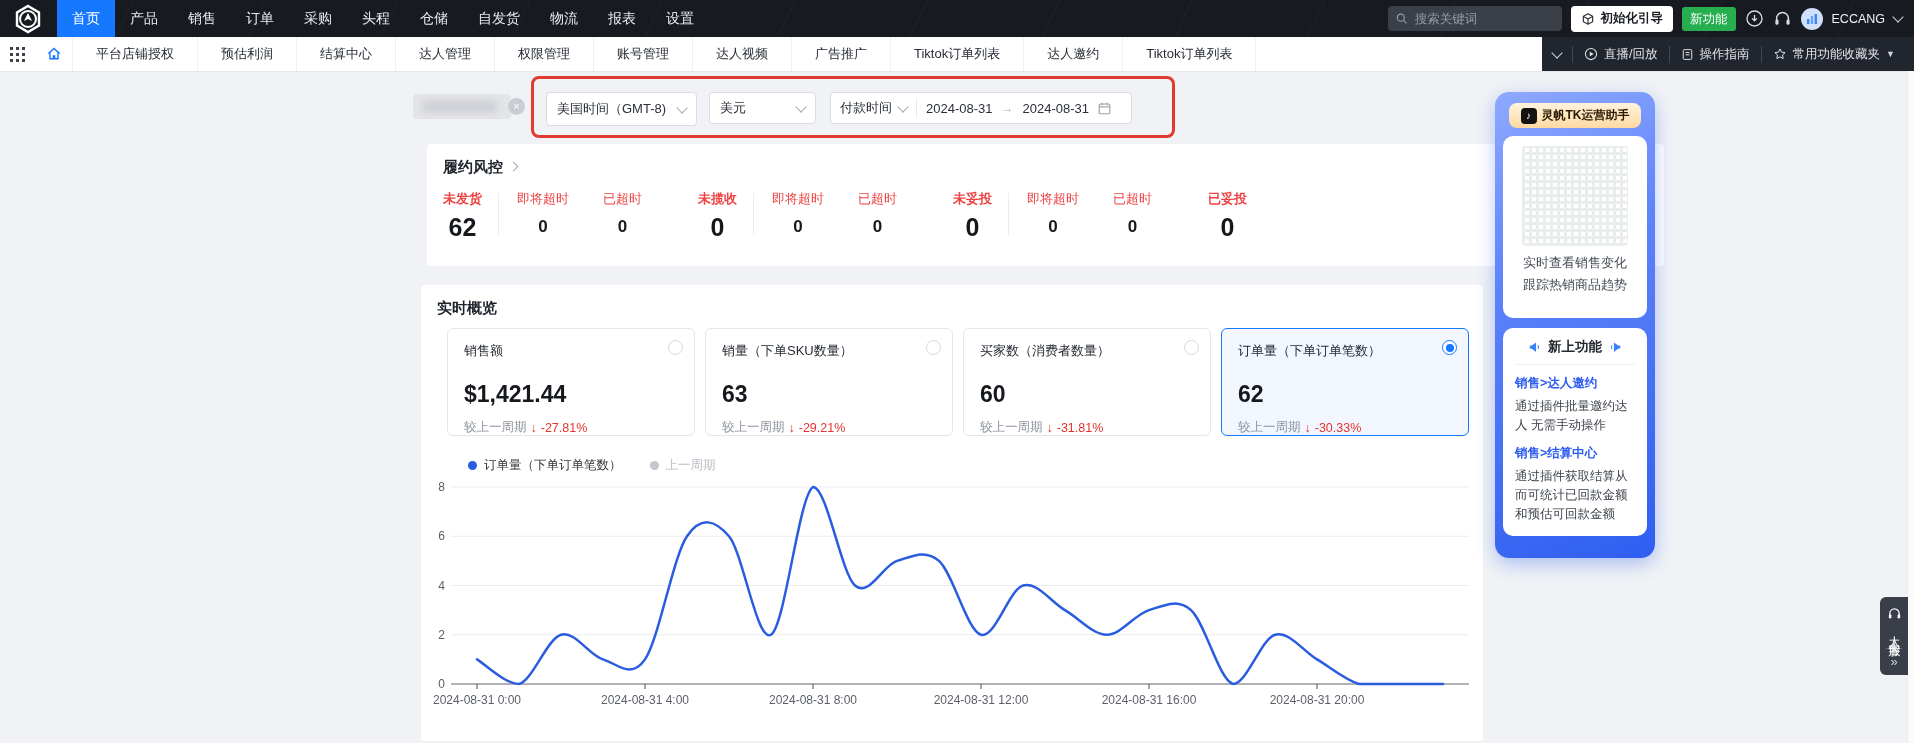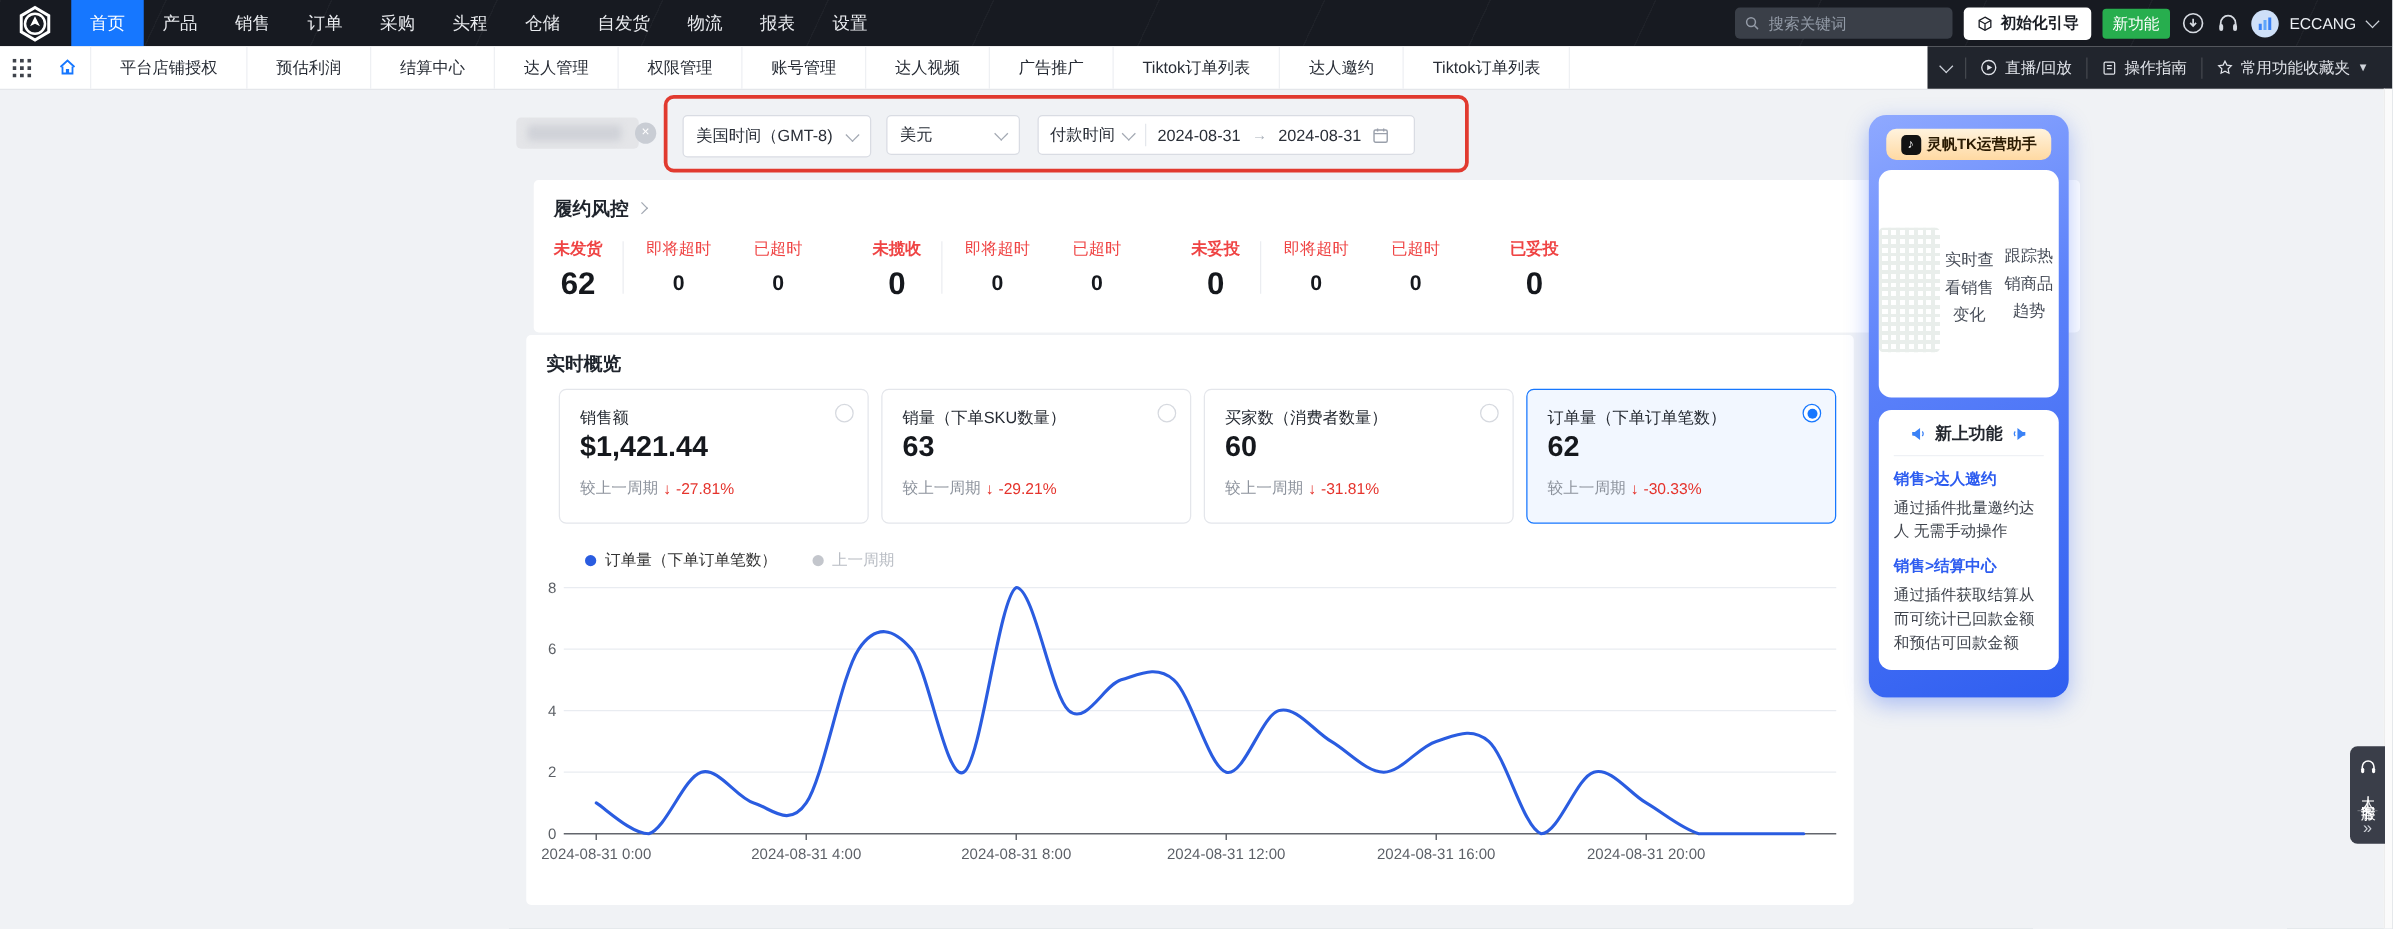--- a/index.html
+++ b/index.html
@@ -56,46 +56,46 @@
   .fgroups{display:flex;align-items:flex-start;padding:13px 20px 0 16px;}
   .fgroup{display:flex;align-items:flex-start;margin-right:56px;}
   .fstat{display:flex;flex-direction:column;align-items:center;gap:7px;}
   .flabel{font-size:13px;color:#ef4444;white-space:nowrap;}
   .fstat.main .flabel{font-weight:700;}
   .fvalue{font-weight:700;color:#15181d;line-height:24px;}
   .fstat.main .fvalue{font-size:25px;}
   .fstat.sub .fvalue{font-size:17px;}
   .fstat.sub + .fstat.sub{margin-left:34px;}
   .fdivider{width:1px;height:42px;background:#ebedf1;margin:3px 18px 0 16px;}
-  #card-overview{left:421px;top:268px;width:1062px;height:456px;}
+  #card-overview{left:421px;top:285px;width:1062px;height:456px;}
   .mcards{display:flex;gap:10px;padding:10px 0 0 26px;}
   .mcard{width:248px;height:108px;border:1px solid #e4e6eb;border-radius:6px;box-sizing:border-box;padding:13px 16px;position:relative;cursor:pointer;background:#fff;}
   .mcard.selected{border:1.5px solid #1677ff;background:#f2f7ff;}
   .mlabel{font-size:13px;color:#262b33;white-space:nowrap;}
-  .mvalue{font-size:23px;font-weight:700;color:#15181d;margin-top:1px;}
+  .mvalue{font-size:23px;font-weight:700;color:#15181d;margin-top:21px;}
   .mfoot{margin-top:11px;font-size:12.5px;color:#8d939d;display:flex;align-items:center;gap:4px;white-space:nowrap;}
   .mchange{color:#e5332c;}
   .radio{position:absolute;top:11px;right:11px;width:15px;height:15px;border:1px solid #d6d9df;border-radius:50%;background:#fff;box-sizing:border-box;}
   .radio.on{border-color:#1677ff;}
   .radio.on::after{content:'';position:absolute;left:2.5px;top:2.5px;right:2.5px;bottom:2.5px;background:#1677ff;border-radius:50%;}
   .legend{display:flex;align-items:center;gap:28px;margin:21px 0 0 47px;font-size:12.5px;}
   .lg{display:flex;align-items:center;gap:7px;color:#333;cursor:pointer;}
   .lg .dot{width:9px;height:9px;border-radius:50%;}
   .lg.muted{color:#b9bdc4;}
   #chart-svg{position:absolute;left:0;top:0;}
   
   #assistant{position:absolute;left:1495px;top:92px;width:160px;height:466px;border-radius:14px;
              background:linear-gradient(155deg,#8fa9ff 0%,#5c82fa 38%,#2f5ef0 100%);
              box-shadow:0 6px 18px rgba(47,94,240,.35);}
   .as-head{width:132px;height:25px;margin:11px auto 0;border-radius:8px;background:linear-gradient(180deg,#fff3de,#ffd9a2);
            display:flex;align-items:center;justify-content:center;gap:5px;cursor:pointer;}
   .tk-ico{width:16px;height:16px;border-radius:4px;background:#121212;color:#fff;font-size:10px;line-height:16px;text-align:center;}
   .as-head-label{font-size:12px;font-weight:700;color:#2b1b02;white-space:nowrap;}
   .as-card{width:144px;margin:8px auto 0;background:#fff;border-radius:10px;box-sizing:border-box;}
-  #as-qrcard{height:182px;display:flex;flex-direction:row;align-items:center;}
+  #as-qrcard{height:182px;display:flex;flex-direction:column;align-items:center;}
   .qr{width:106px;height:100px;margin-top:10px;opacity:.22;border-radius:4px;
       background-image:repeating-linear-gradient(0deg,#9fb3a8 0 3px,transparent 3px 7px),
                        repeating-linear-gradient(90deg,#9fb3a8 0 3px,transparent 3px 7px);}
   .qr-cap{font-size:13px;color:#464c57;line-height:22px;text-align:center;}
   #as-feat{margin-top:10px;padding:10px 12px 12px;}
   .feat-head{display:flex;align-items:center;justify-content:center;gap:6px;font-size:13.5px;font-weight:700;color:#22262e;
              padding-bottom:8px;border-bottom:1px solid #eff1f5;}
   .feat-link{margin-top:10px;font-size:12.5px;color:#2d5cf0;font-weight:700;cursor:pointer;}
   .feat-desc{margin-top:5px;font-size:12.5px;color:#3f444d;line-height:19px;}
   

